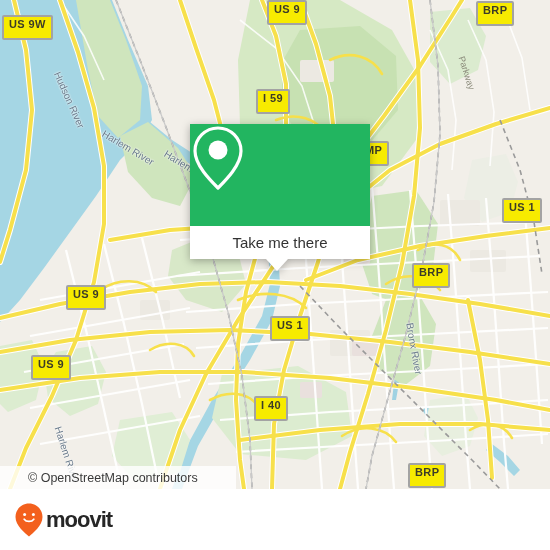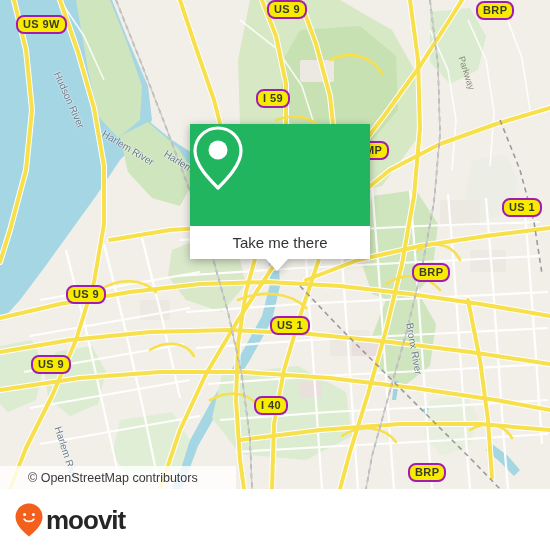--- a/index.html
+++ b/index.html
@@ -14,28 +14,28 @@
   .map{
     position:absolute;left:0;top:0;width:550px;height:489px;
     background:#f2efe9;overflow:hidden;
   }
   .map svg{position:absolute;left:0;top:0;}
 
   
   .shield{
     position:absolute;
     background:#f7eb00;
-    border:2px solid #a21caf;
+    border:2px solid #a3a3a3;
     color:#3c3c28;
     font-size:11px;
     font-weight:bold;
     font-family:"Liberation Sans", sans-serif;
     letter-spacing:.4px;
-    padding:1px 5px 2px 5px;
-    border-radius:8px;
+    padding:1px 5px 8px 5px;
+    border-radius:2px;
     line-height:12px;
     white-space:nowrap;
     box-sizing:border-box;
   }
 
   
   .wlabel{
     position:absolute;
     color:#6a7b8c;
     font-size:10px;
@@ -102,21 +102,21 @@
     display:flex;align-items:center;justify-content:space-between;
     padding:0 14px;box-sizing:border-box;
   }
   .addr{
     font-size:14.5px;line-height:21px;color:#2b2b2b;
     max-width:390px;
     font-family:"Liberation Sans", sans-serif;
   }
   .brand{display:flex;align-items:center;gap:2px;}
   .brand-word{
-    font-size:26px;line-height:30px;color:#262626;
+    font-size:22px;line-height:30px;color:#262626;
     font-weight:bold;letter-spacing:-1px;
     font-family:"Liberation Sans", sans-serif;
   }
 </style>
 </head>
 <body>
 
 <div id="app">
 
   <div class="map">
@@ -269,21 +269,21 @@
       </g>
     </svg>
 
     <div class="wlabel" style="left:62px;top:70px;transform:rotate(66deg);">Hudson River</div>
     <div class="wlabel" style="left:106px;top:128px;transform:rotate(31deg);">Harlem River</div>
     <div class="wlabel" style="left:168px;top:148px;transform:rotate(32deg);">Harlem</div>
     <div class="wlabel" style="left:63px;top:425px;transform:rotate(72deg);">Harlem River</div>
     <div class="wlabel" style="left:415px;top:322px;transform:rotate(80deg);">Bronx River</div>
     <div class="plabel" style="left:466px;top:55px;transform:rotate(72deg);">Parkway</div>
 
-    <div class="shield" style="left:16px;top:15px;">US 9W</div>
+    <div class="shield" style="left:2px;top:15px;">US 9W</div>
     <div class="shield" style="left:267px;top:0px;">US 9</div>
     <div class="shield" style="left:476px;top:1px;">BRP</div>
     <div class="shield" style="left:256px;top:89px;">I 59</div>
     <div class="shield" style="left:358px;top:141px;">MP</div>
     <div class="shield" style="left:502px;top:198px;">US 1</div>
     <div class="shield" style="left:412px;top:263px;">BRP</div>
     <div class="shield" style="left:66px;top:285px;">US 9</div>
     <div class="shield" style="left:270px;top:316px;">US 1</div>
     <div class="shield" style="left:31px;top:355px;">US 9</div>
     <div class="shield" style="left:254px;top:396px;">I 40</div>

